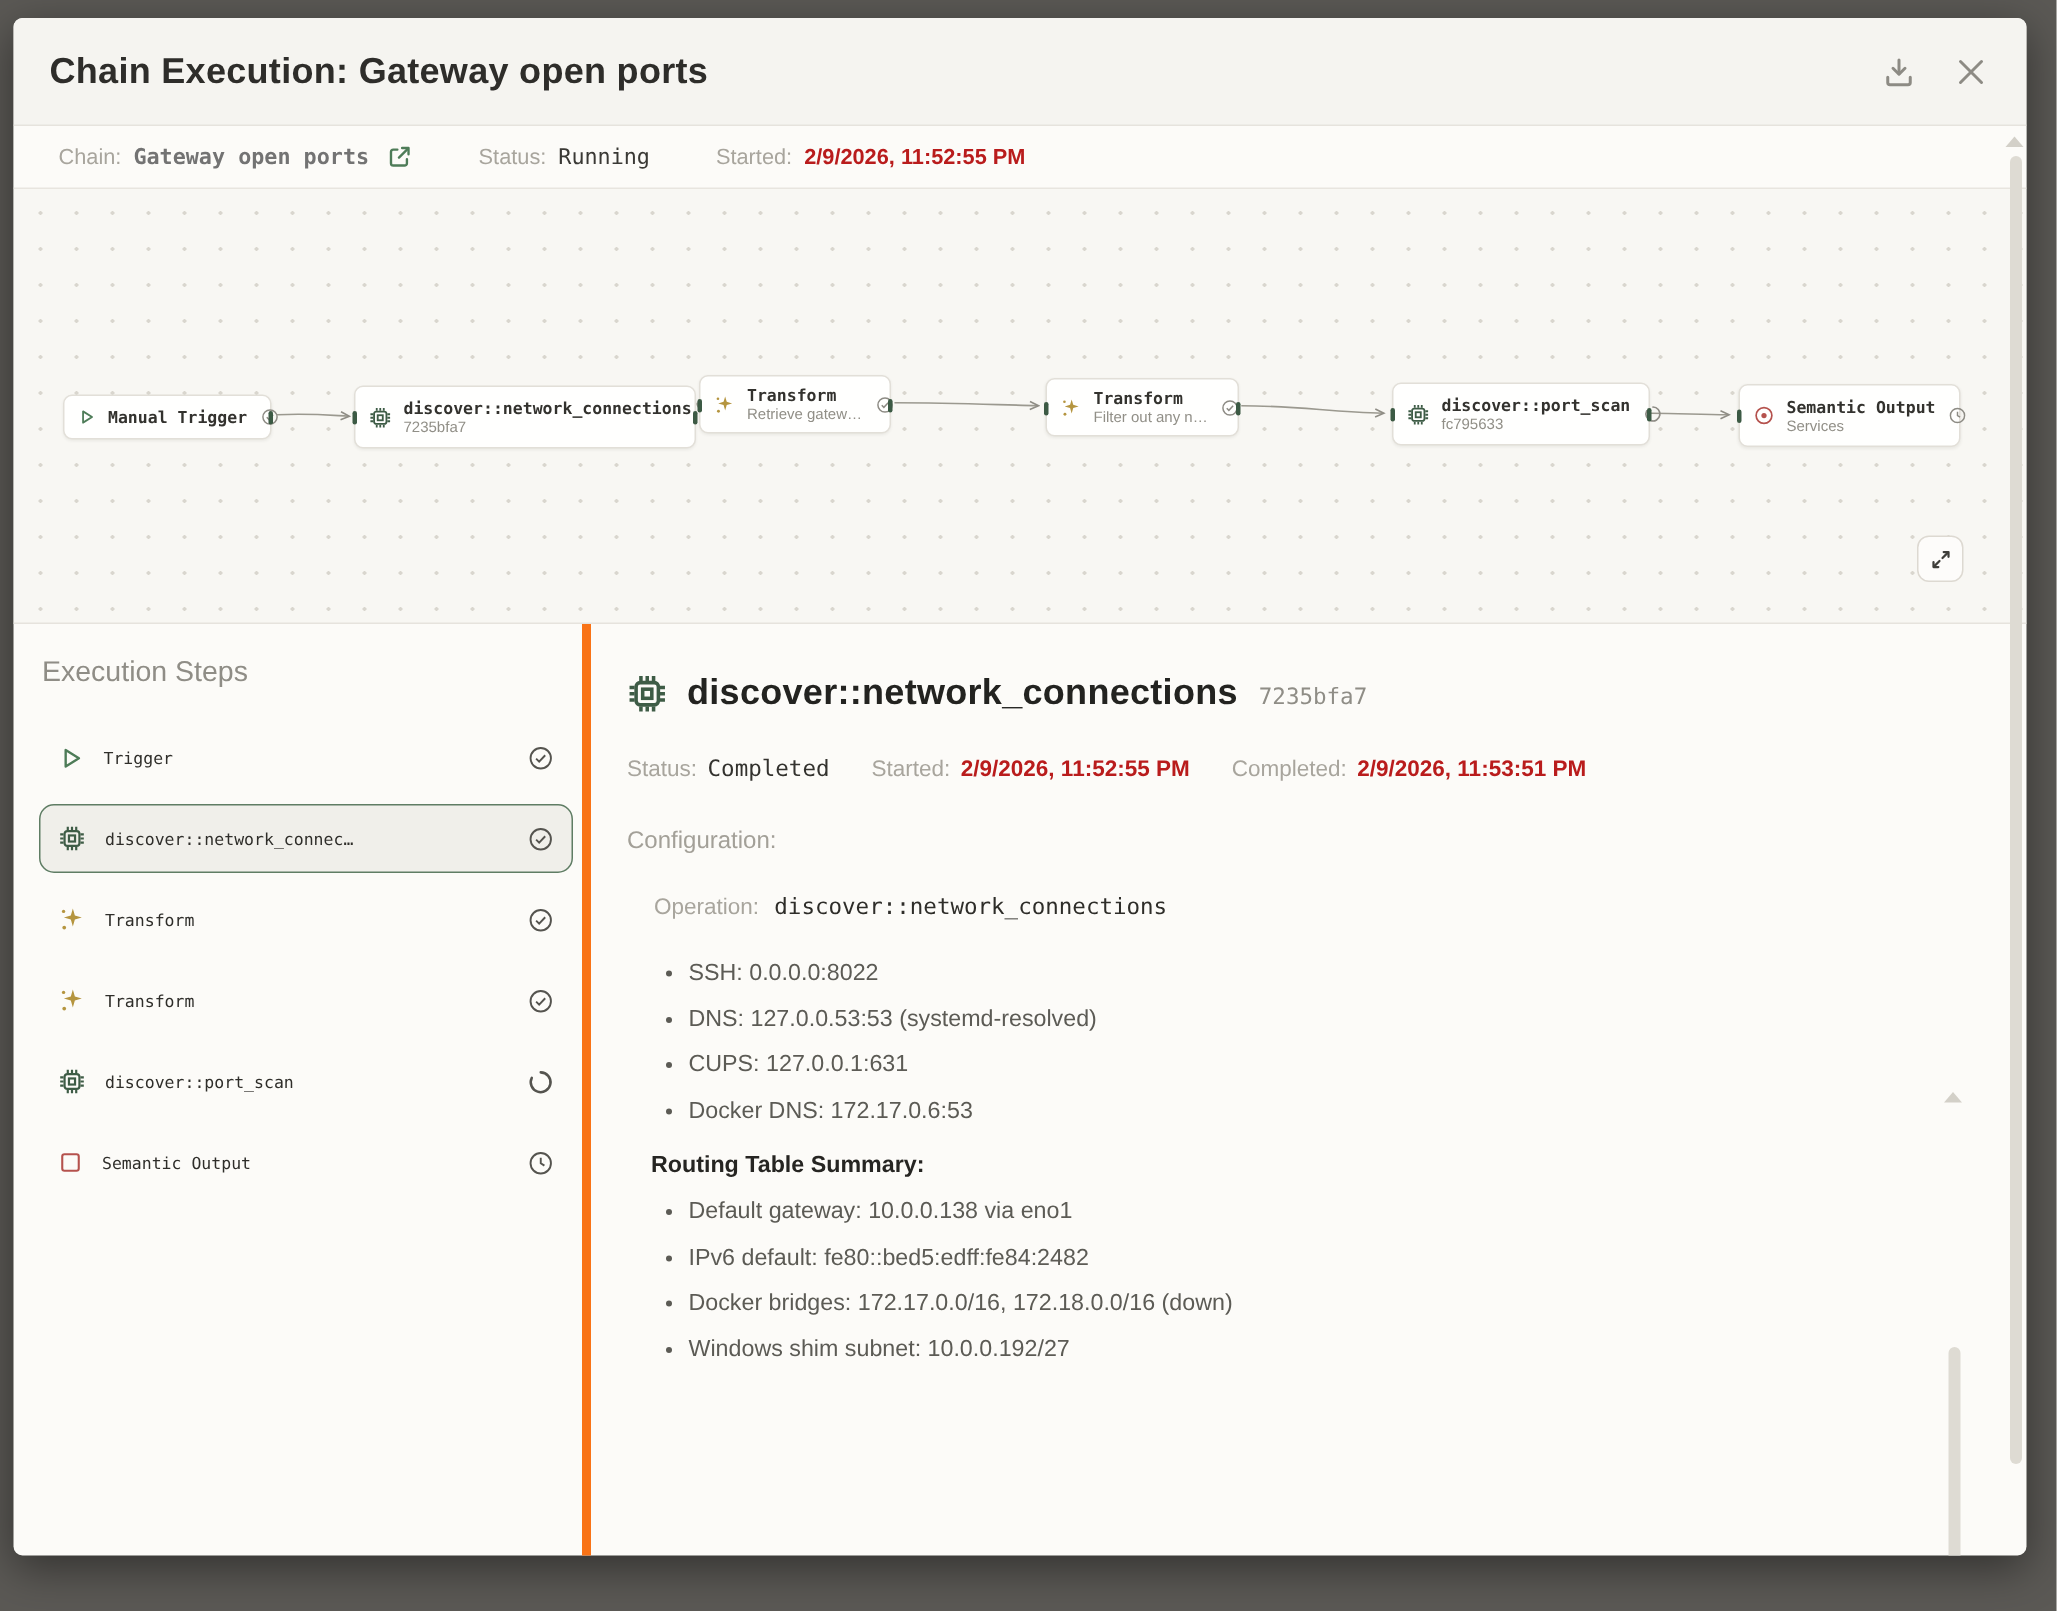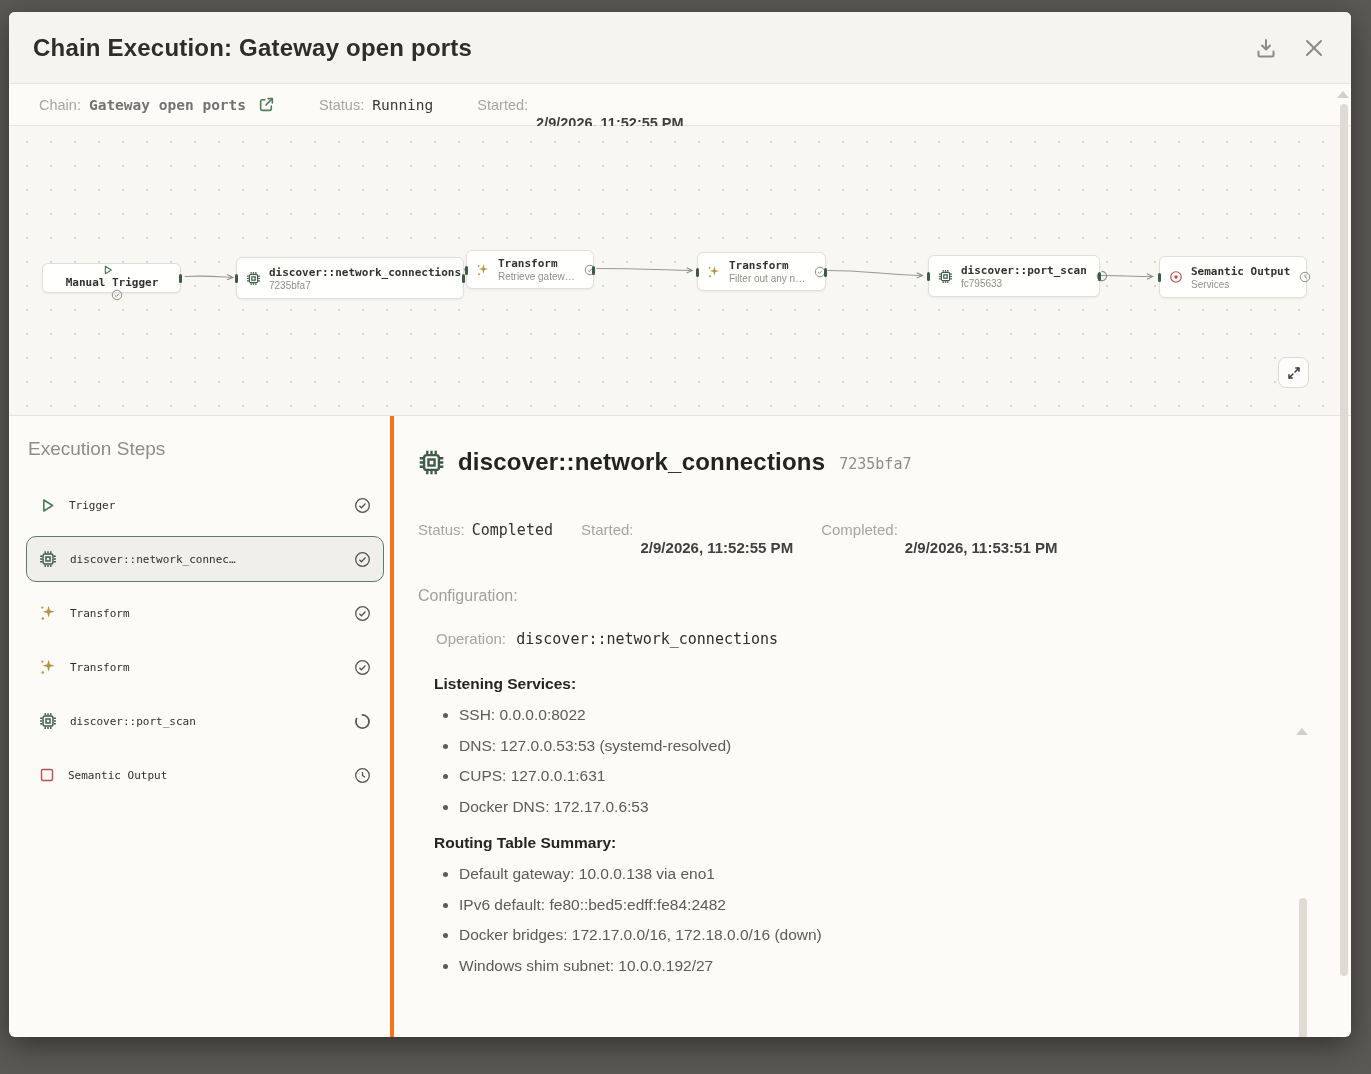--- a/index.html
+++ b/index.html
@@ -17,51 +17,51 @@
   .hdr-btn { width:34px; height:34px; display:flex; align-items:center; justify-content:center;
              color:#8d8b84; cursor:pointer; margin-left:14px; }
 
   
   .infobar { height:42px; display:flex; align-items:center; padding:0 24px 0 30px;
              background:#fcfbf8; border-bottom:1px solid #e8e5df; font-size:14.5px; }
   .lbl { color:#a8a59d; }
   .infobar .seg { display:flex; align-items:center; gap:8px; }
   .chain-val { font-family:"DejaVu Sans Mono",monospace; font-weight:bold; color:#737373; font-size:14.5px; }
   .run-val { font-family:"DejaVu Sans Mono",monospace; color:#3a3935; font-size:14.5px; }
-  .date-val { font-weight:bold; color:#404040;margin-top:36px; }
+  .date-val { font-weight:bold; color:#b91c1c; }
   .gap-lg { margin-left:44px; }
   .extlink { color:#4e7c58; display:inline-flex; margin-left:4px; cursor:pointer; }
 
   
   .canvas { position:relative; height:290px; background:#f8f7f3; border-bottom:1px solid #e6e3dd;
             background-image:radial-gradient(circle, #d9d6ce 1.1px, transparent 1.1px);
             background-size:24px 24px; background-position:6px 4px; }
   .edges { position:absolute; inset:0; width:100%; height:100%; }
   .node { position:absolute; background:#fffffe; border:1px solid #e2dfd8; border-radius:6px;
           box-shadow:0 1px 2px rgba(60,58,50,.08); display:flex; align-items:center;
           padding:0 8px 0 9px; cursor:pointer; }
   .node .nicon { display:flex; margin-right:8px; flex:none; }
   .ntitle { font-family:"DejaVu Sans Mono",monospace; font-weight:bold; font-size:11px; color:#33322e; white-space:nowrap; }
   .nsub { font-family:"Liberation Sans",sans-serif; font-size:10px; color:#918f87; white-space:nowrap; margin-top:1px; }
   .nstatus { color:#8d8b84; margin-left:9px; flex:none; display:flex; }
   .handle { position:absolute; width:3px; height:9px; background:#3c5a44; border-radius:2px; top:50%; margin-top:-4px; }
   .handle.hl { left:-2px; } .handle.hr { right:-2px; }
-  .node1 { left:33px;  top:137px; width:139px; height:30px;flex-direction:column; }
+  .node1 { left:33px;  top:137px; width:139px; height:30px; }
   .node2 { left:227px; top:131px; width:228px; height:42px; }
   .node3 { left:457px; top:124px; width:128px; height:39px; }
   .node4 { left:688px; top:126px; width:129px; height:39px; }
   .node5 { left:919px; top:129px; width:172px; height:42px; }
   .node6 { left:1150px;top:130px; width:148px; height:42px; }
   .fullscreen-btn { position:absolute; left:1269px; top:231px; width:31px; height:31px;
                     background:#fdfcfa; border:1px solid #ddd9d1; border-radius:8px;
                     display:flex; align-items:center; justify-content:center; color:#3f3e3a; cursor:pointer; }
 
   
   .bottom { display:flex; height:645px; }
-  .steps-panel { width:385px; flex:none; border-right:4px solid #f97316; padding:22px 6px 0 17px; }
+  .steps-panel { width:385px; flex:none; border-right:6px solid #f97316; padding:22px 6px 0 17px; }
   .steps-title { font-size:19px; color:#8f8d86; margin-left:2px; }
   .steps-list { margin-top:22px; }
   .step { display:flex; align-items:center; height:46px; padding:0 12px; margin-bottom:8px;
           border:1.5px solid transparent; border-radius:10px; cursor:pointer; }
   .step.selected { border-color:#5f7d64; background:#f0efea; }
   .step .sicon { display:flex; margin-right:13px; flex:none; }
   .step .slabel { font-family:"DejaVu Sans Mono",monospace; font-size:11px; color:#2f2e2a; flex:1;
                   white-space:nowrap; overflow:hidden; }
   .step .sstatus { display:flex; color:#55544f; flex:none; }
   .c-green { color:#4e7c58; } .c-gold { color:#b5953f; } .c-red { color:#b5524d; }
@@ -424,21 +424,20 @@
 
       <div class="d-seclbl">Configuration:</div>
 
       <div class="d-oprow">
         <span class="lbl">Operation:</span>
         <span class="d-opval">discover::network_connections</span>
       </div>
 
 
       <div class="d-output">
-        <div class="out-h">Listening Services:</div>
         <ul class="out-ul">
             <li>SSH: 0.0.0.0:8022</li>
             <li>DNS: 127.0.0.53:53 (systemd-resolved)</li>
             <li>CUPS: 127.0.0.1:631</li>
             <li>Docker DNS: 172.17.0.6:53</li>
           </ul>
         <div class="out-h" style="margin-top:18px;">Routing Table Summary:</div>
         <ul class="out-ul">
             <li>Default gateway: 10.0.0.138 via eno1</li>
             <li>IPv6 default: fe80::bed5:edff:fe84:2482</li>

